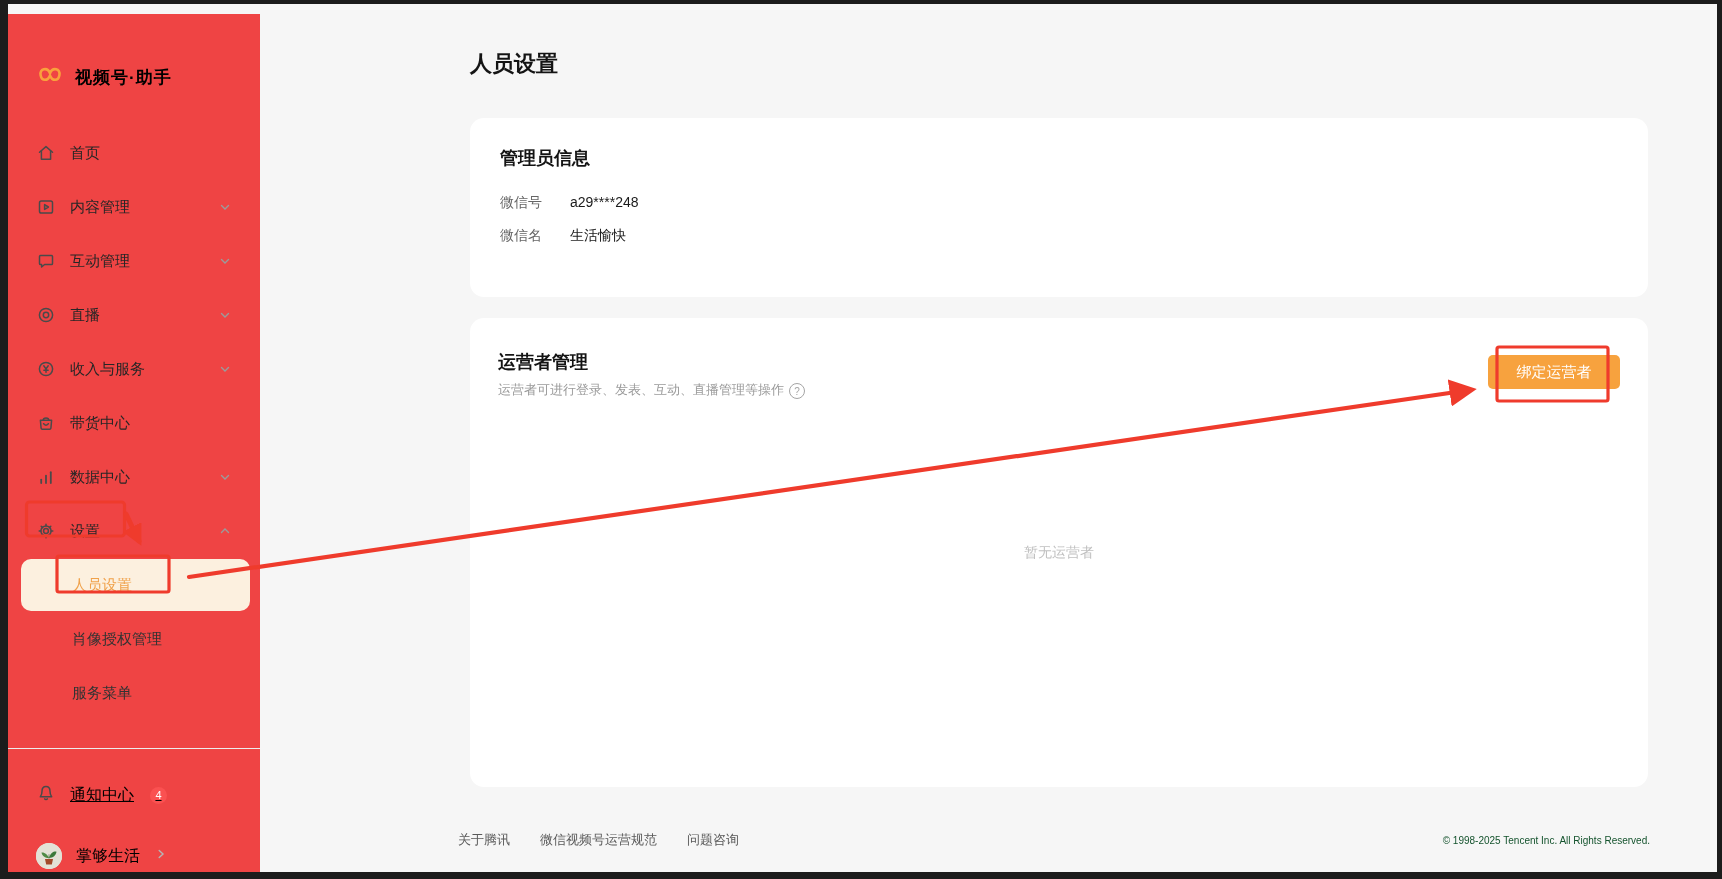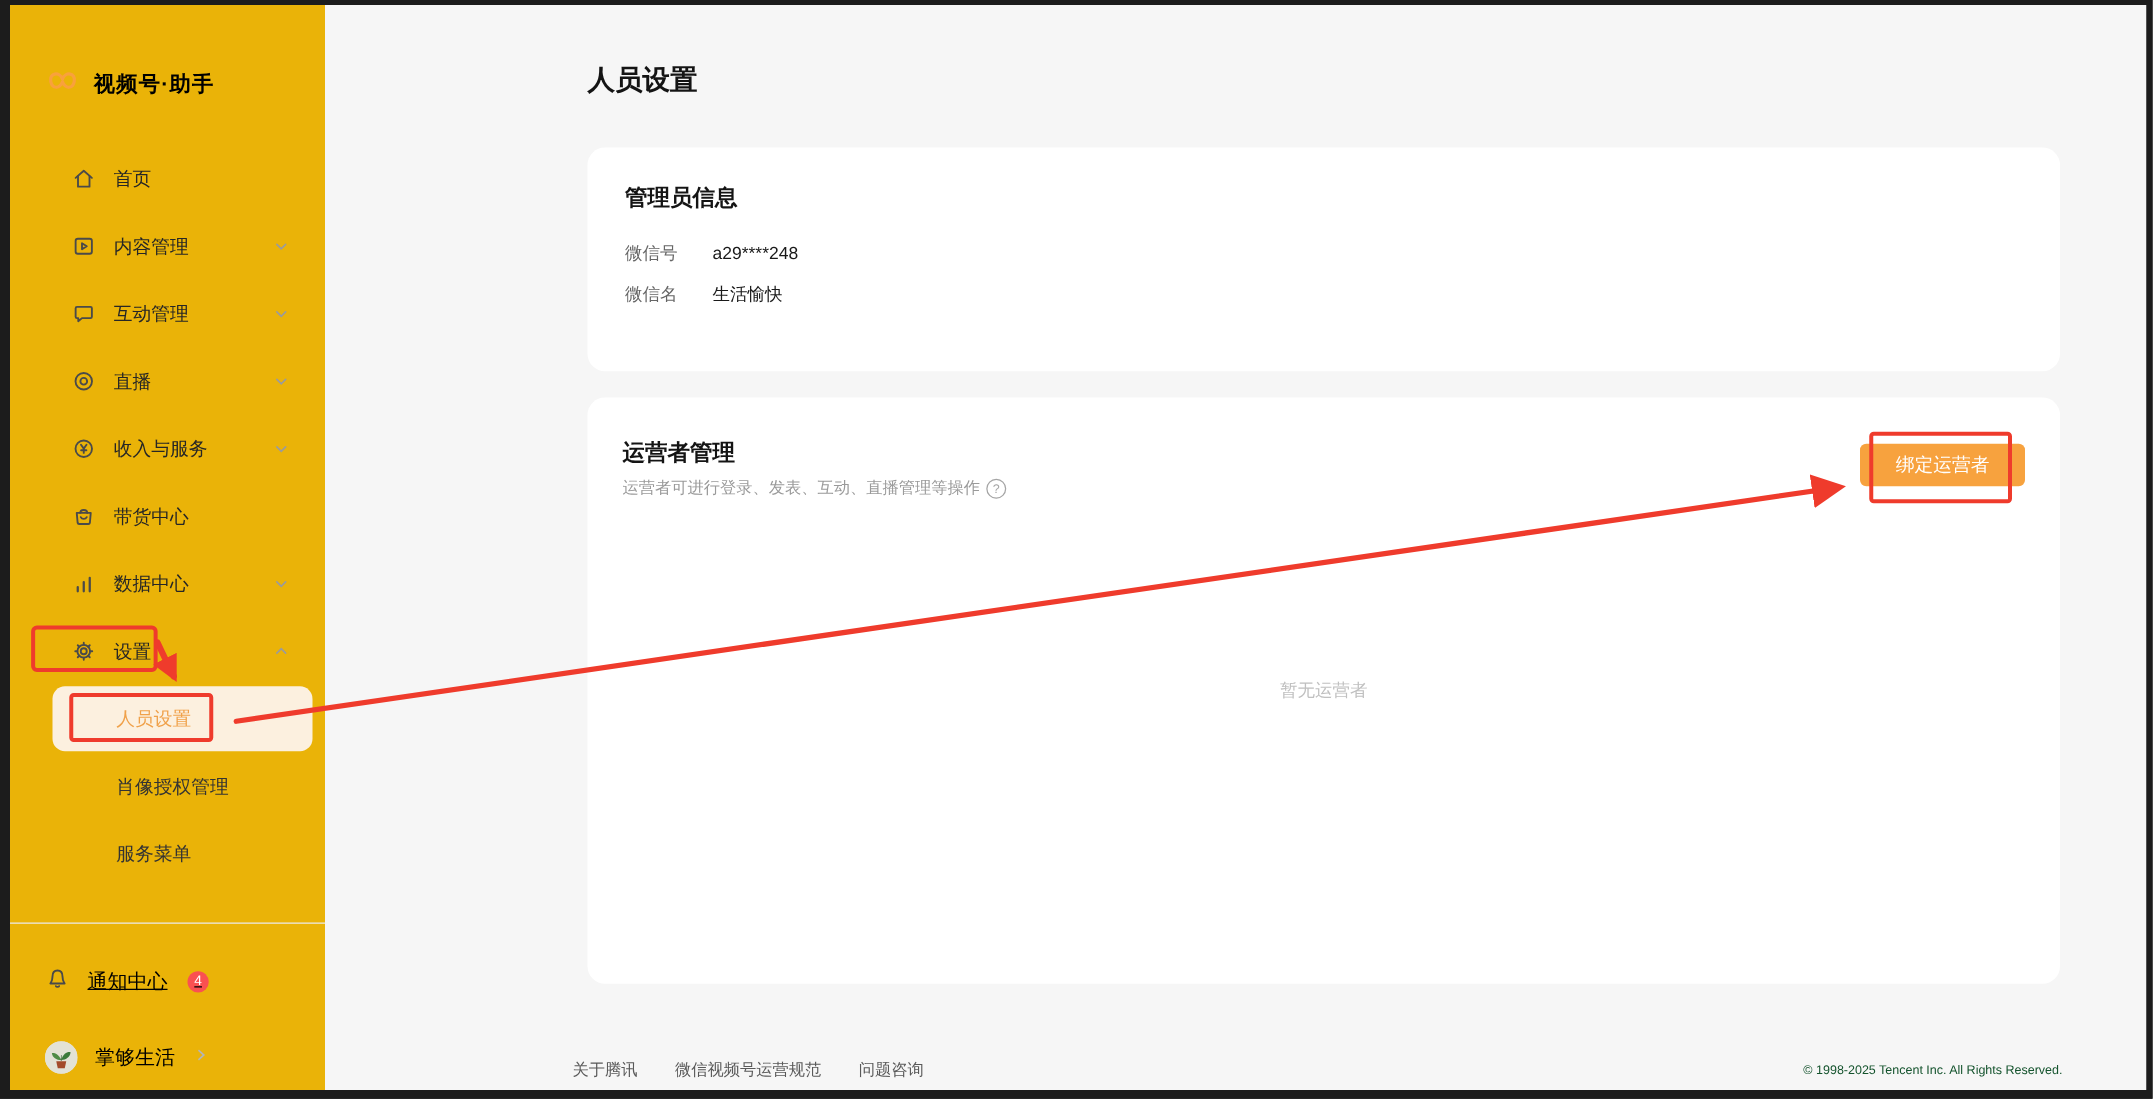--- a/index.html
+++ b/index.html
@@ -1,24 +1,24 @@
 <!DOCTYPE html>
 <html><head>
 <meta charset="utf-8">
 <style>
   html,body{margin:0;padding:0;background:#2a2a2a;}
   .stage{position:relative;width:1722px;height:879px;background:#1c1c1c;overflow:hidden;
          font-family:"Liberation Sans","DejaVu Sans",sans-serif;-webkit-font-smoothing:antialiased;}
   .app{position:absolute;left:8px;top:4px;width:1709px;height:868px;display:flex;background:#f6f6f6;}
 
   
-  .sidebar{width:252px;background:#eab308;flex-shrink:0;position:relative;box-sizing:border-box;}
+  .sidebar{width:252px;background:#ef4444;flex-shrink:0;position:relative;box-sizing:border-box;margin-top:10px;}
   .logo{display:flex;align-items:center;gap:11px;padding:46px 0 0 28px;height:34px;}
   .logo-text{font-size:17px;font-weight:700;color:#000;letter-spacing:1px;}
-  .nav{margin-top:33px;padding-left:21px;}
+  .nav{margin-top:33px;}
   .nav-item{height:52px;margin-bottom:2px;display:flex;align-items:center;gap:14px;
             padding:0 28px;cursor:pointer;}
   .nav-item .nicon{width:20px;height:20px;flex-shrink:0;display:flex;align-items:center;justify-content:center;}
   .nav-item .nlabel{font-size:15px;color:#262626;}
   .nav-item .chev{margin-left:auto;display:flex;}
   .subnav-item{height:52px;margin:0 10px 2px 13px;display:flex;align-items:center;
                padding-left:51px;border-radius:10px;font-size:15px;color:#333;cursor:pointer;}
   .subnav-item.active{background:#FCF0DF;color:#F0A14A;}
   .sidebar-bottom{position:absolute;top:734px;left:0;right:0;}
   .sb-divider{height:1px;background:#ececec;}
@@ -41,21 +41,21 @@
   .info-label{width:56px;color:#666;margin-right:14px;}
   .info-value{color:#1a1a1a;}
   .card-operator{margin-top:21px;height:469px;padding:32px 28px;position:relative;}
   .op-desc{margin-top:7px;font-size:13px;color:#9a9a9a;display:flex;align-items:flex-end;gap:5px;}
   .help-circle{width:14px;height:14px;border:1px solid #a5a5a5;border-radius:50%;color:#a5a5a5;
                font-size:10px;display:inline-flex;align-items:center;justify-content:center;cursor:pointer;}
   .bind-btn{position:absolute;top:37px;right:28px;width:132px;height:34px;background:#F7A23E;border:none;
             border-radius:5px;color:#fff;font-size:15px;cursor:pointer;font-family:inherit;}
   .empty-text{position:absolute;top:50%;left:50%;transform:translate(-50%,-50%);
               font-size:14px;color:#c0c0c0;}
-  .footer{display:flex;align-items:center;margin-top:60px;padding:0 67px 0 198px;}
+  .footer{display:flex;align-items:center;margin-top:44px;padding:0 67px 0 198px;}
   .footer-links{display:flex;gap:30px;}
   .footer-link{font-size:13px;color:#595959;cursor:pointer;}
   .copyright{margin-left:auto;font-size:10px;color:#14532d;}
 
   
   .annotations{position:absolute;inset:0;width:1722px;height:879px;pointer-events:none;z-index:10;}
 </style>
 </head>
 <body>
 

